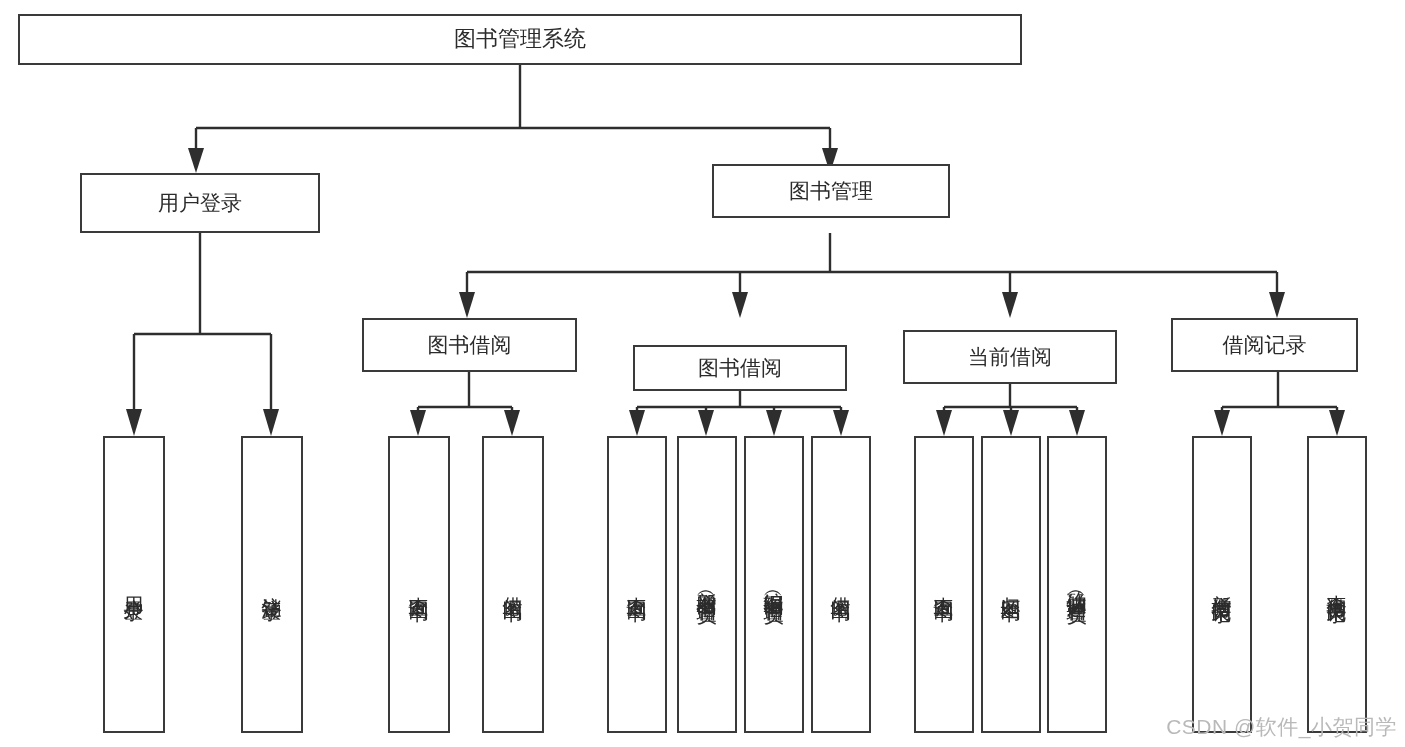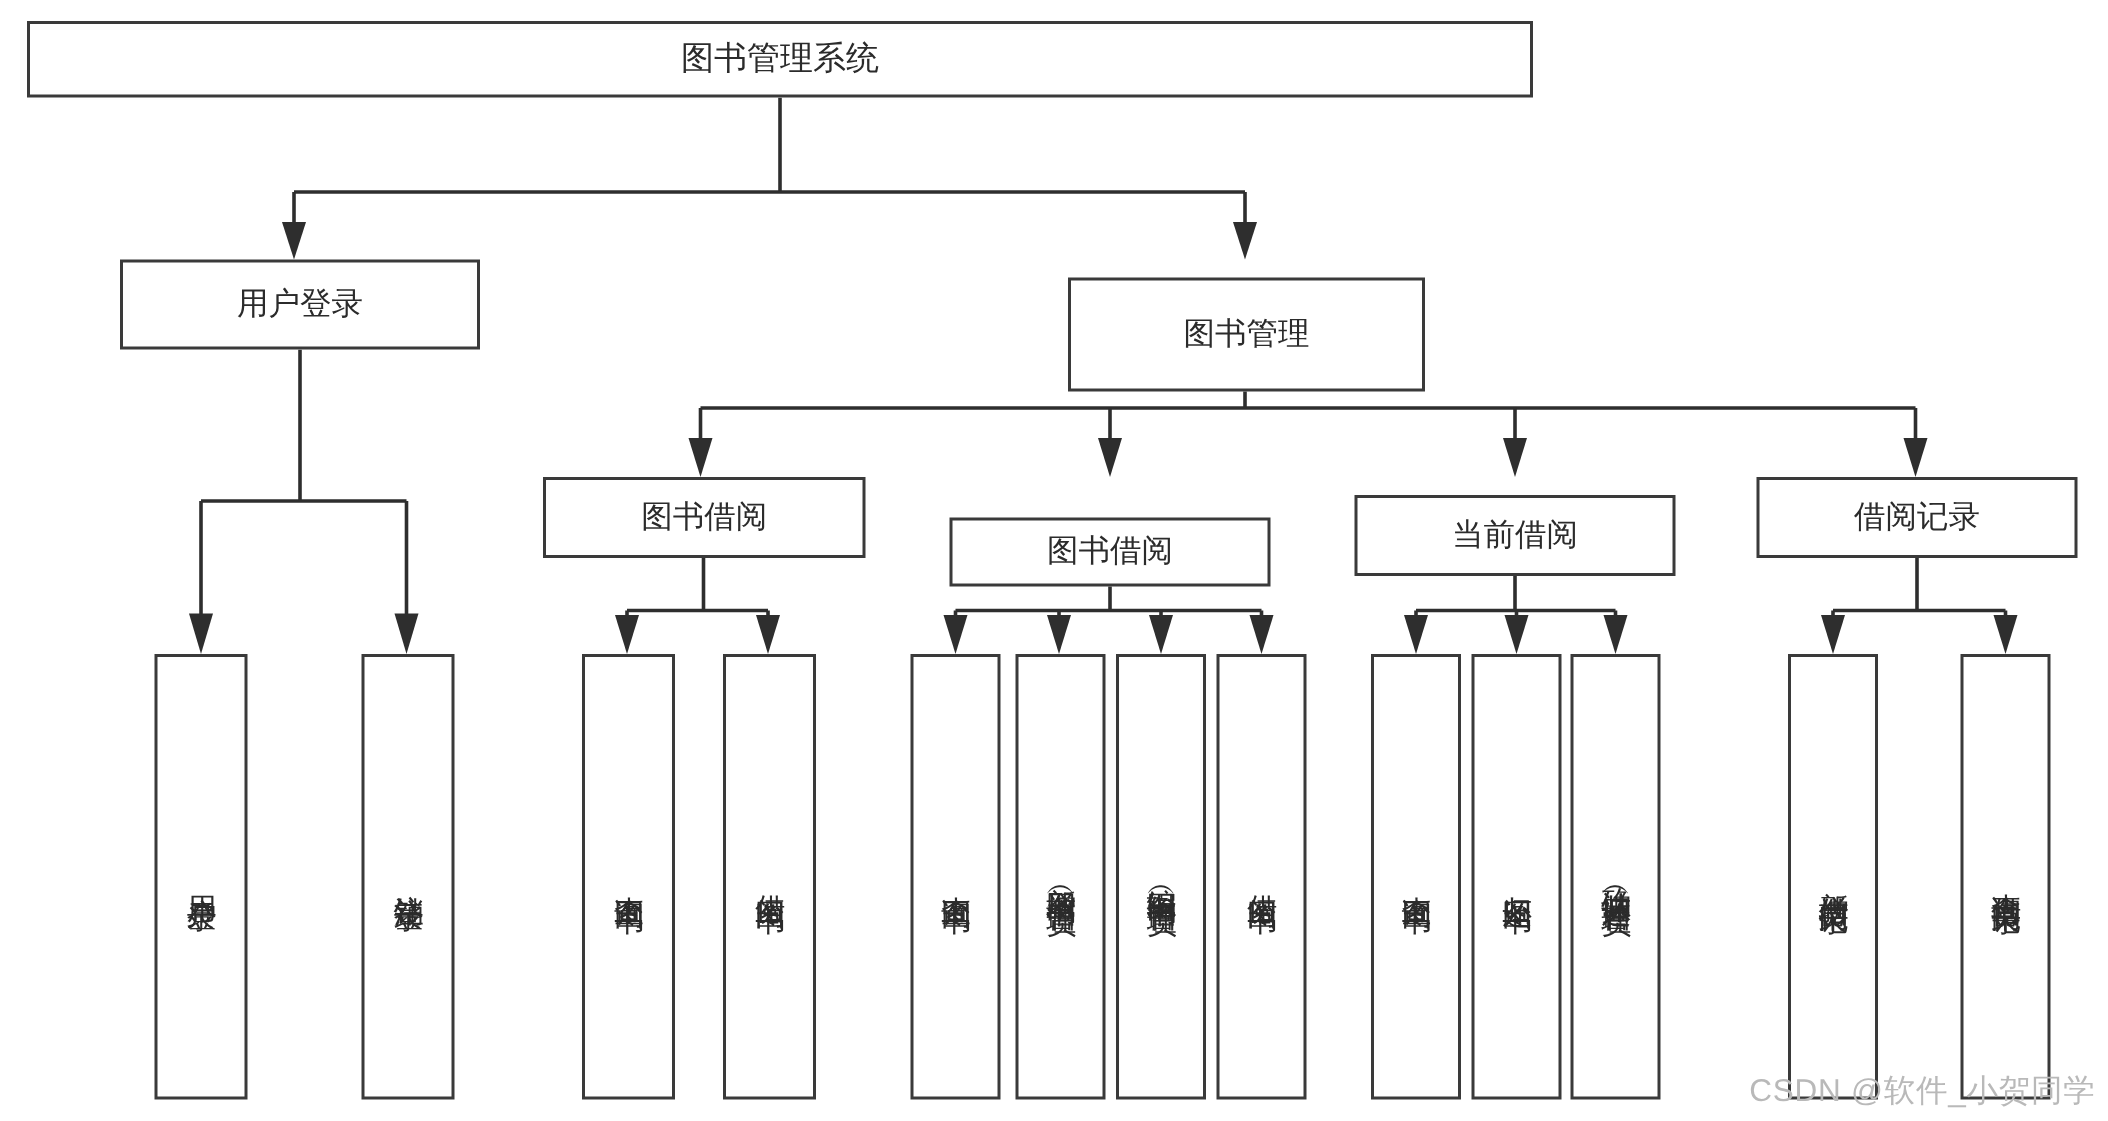--- a/index.html
+++ b/index.html
@@ -151,34 +151,34 @@
     <polygon points="1337,436 1329,410 1345,410"></polygon>
   </svg>
 
   <div class="node root horiz" style="left:18px; top:14px; width:1004px; height:51px;">
     <span class="label">图书管理系统</span>
   </div>
 
   <div class="node horiz" style="left:80px; top:173px; width:240px; height:60px;">
     <span class="label">用户登录</span>
   </div>
-  <div class="node horiz" style="left:712px; top:185px; width:238px; height:76px;">
+  <div class="node horiz" style="left:712px; top:164px; width:238px; height:54px;">
     <span class="label">图书管理</span>
   </div>
 
   <div class="node horiz" style="left:362px; top:318px; width:215px; height:54px;">
     <span class="label">图书借阅</span>
   </div>
   <div class="node horiz" style="left:633px; top:318px; width:214px; height:46px;margin-top:27px;">
     <span class="label">图书借阅</span>
   </div>
   <div class="node horiz" style="left:903px; top:318px; width:214px; height:54px;margin-top:12px;">
     <span class="label">当前借阅</span>
   </div>
-  <div class="node horiz" style="left:1171px; top:318px; width:214px; height:54px;">
+  <div class="node horiz" style="left:1171px; top:318px; width:187px; height:54px;">
     <span class="label">借阅记录</span>
   </div>
 
   <div class="node vert" style="left:103px; top:436px; width:62px; height:297px;">
     <span class="label">用户登录</span>
   </div>
   <div class="node vert" style="left:241px; top:436px; width:62px; height:297px;">
     <span class="label">注销登录</span>
   </div>
 

